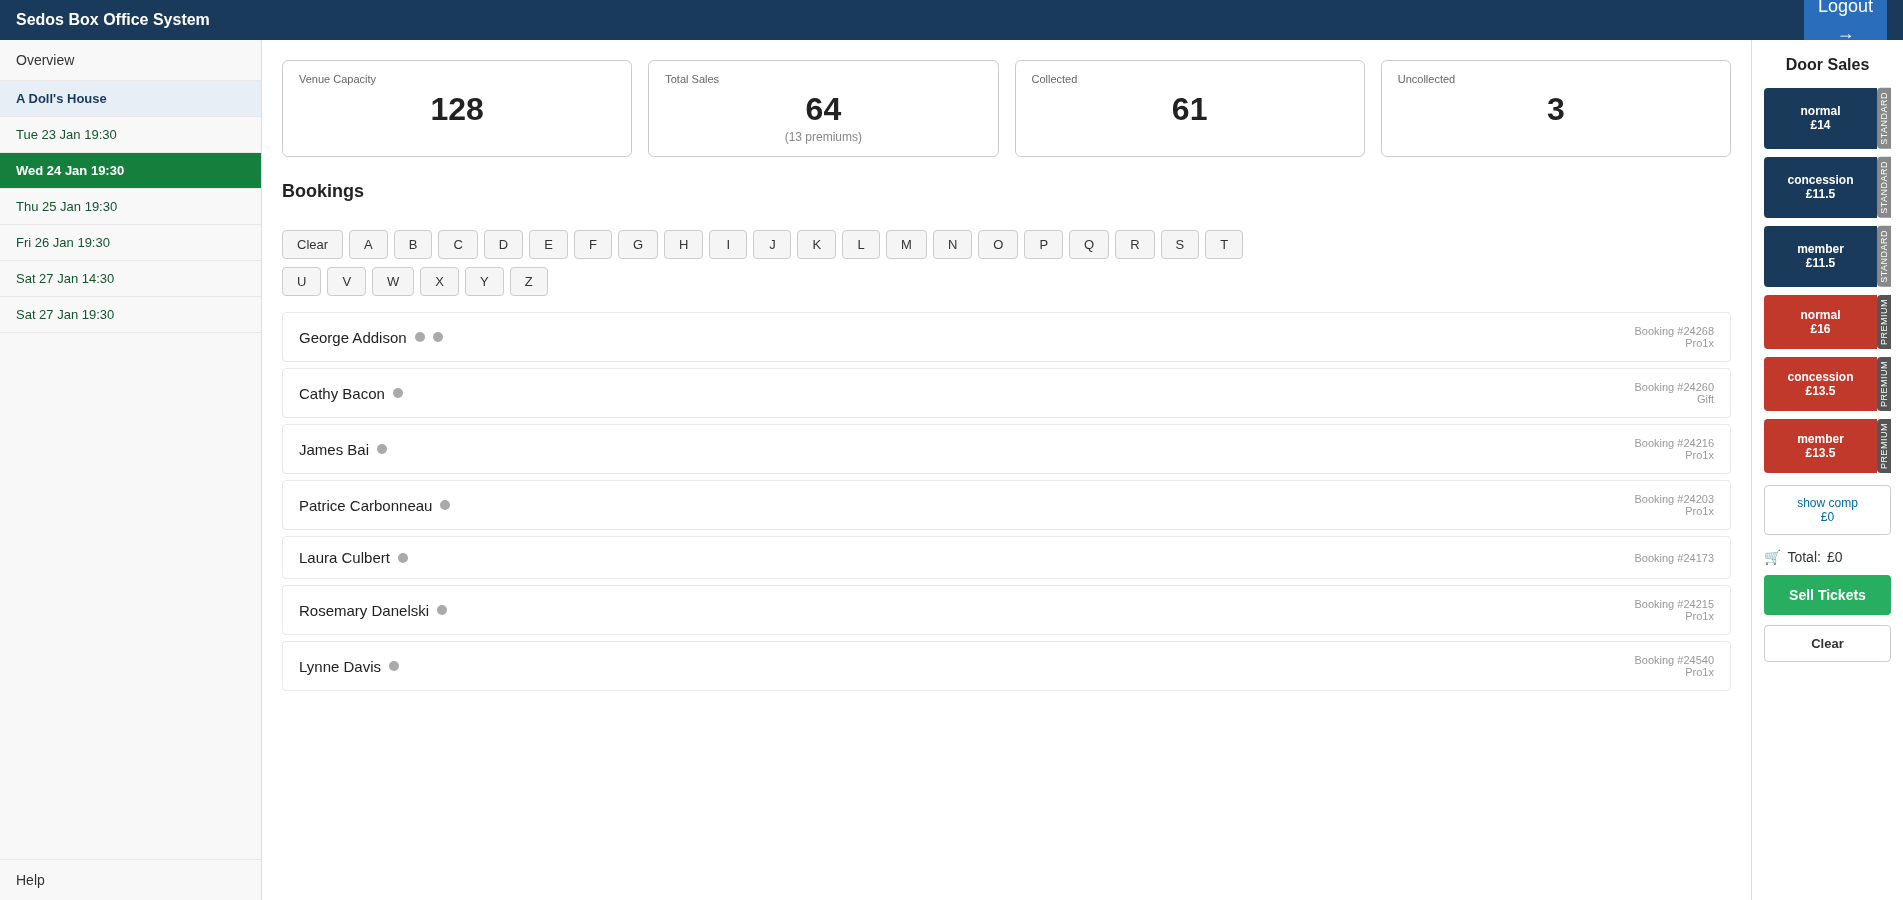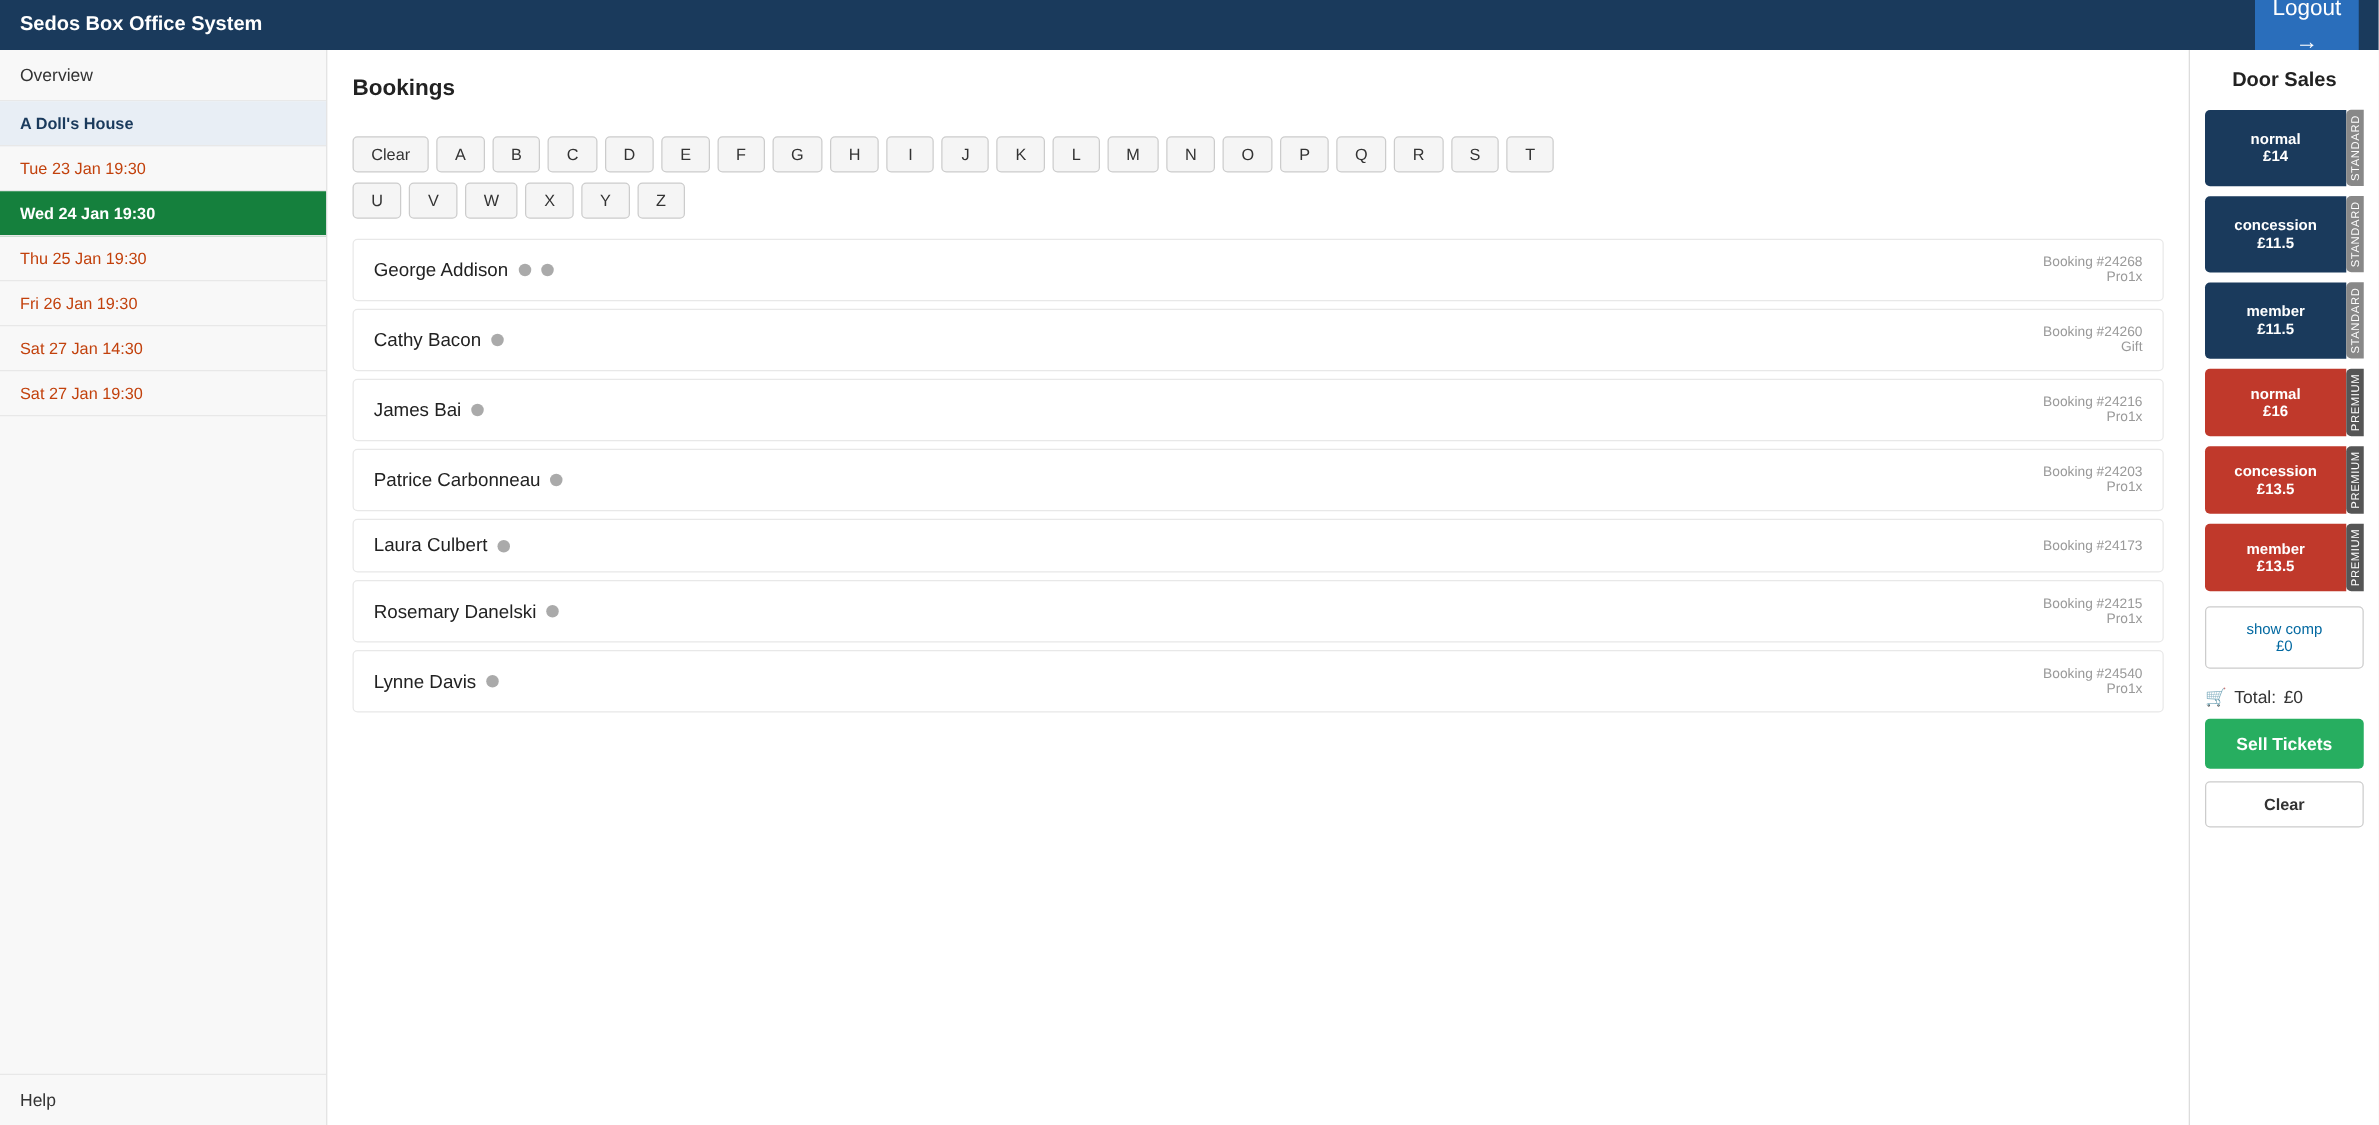--- a/index.html
+++ b/index.html
@@ -46,21 +46,21 @@
       display: flex;
       flex-direction: column;
       overflow-y: auto;
       flex-shrink: 0;
     }
     .sidebar-item {
       padding: 10px 16px;
       font-size: 13px;
       cursor: pointer;
       border-bottom: 1px solid #e8e8e8;
-      color: #c2410c;
+      color: #14532d;
     }
     .sidebar-item.active { background: #15803d; color: white; font-weight: bold; }
     .sidebar-item.section-header { font-weight: bold; color: #1a3a5c; background: #e8eef5; cursor: default; padding: 10px 16px; }
     .sidebar-overview { padding: 12px 16px; font-size: 14px; cursor: pointer; color: #333; border-bottom: 1px solid #e8e8e8; }
     .sidebar-help { padding: 12px 16px; font-size: 14px; cursor: pointer; color: #333; margin-top: auto; border-top: 1px solid #e8e8e8; }
 
     
     .content {
       flex: 1;
       overflow-y: auto;
@@ -290,20 +290,39 @@
     </div>
     <div class="sidebar-item">
       <span>Sat 27 Jan 19:30</span>
     </div>
     <div class="sidebar-help" style="margin-top: auto;">Help</div>
   </div>
 
   <div class="content">
 
 
+    <div class="stats-row">
+      <div class="stat-card">
+        <div class="stat-label">Venue Capacity</div>
+        <div class="stat-value">128</div>
+      </div>
+      <div class="stat-card">
+        <div class="stat-label">Total Sales</div>
+        <div class="stat-value">64</div>
+        <div class="stat-sub">(13 premiums)</div>
+      </div>
+      <div class="stat-card">
+        <div class="stat-label">Collected</div>
+        <div class="stat-value">61</div>
+      </div>
+      <div class="stat-card">
+        <div class="stat-label">Uncollected</div>
+        <div class="stat-value">3</div>
+      </div>
+    </div>
 
     <div class="bookings-section">
       <div class="bookings-title">Bookings</div>
 
       <div class="filter-row">
         <button class="filter-btn clear-btn">Clear</button>
         <button class="filter-btn">A</button>
         <button class="filter-btn">B</button>
         <button class="filter-btn">C</button>
         <button class="filter-btn">D</button>

